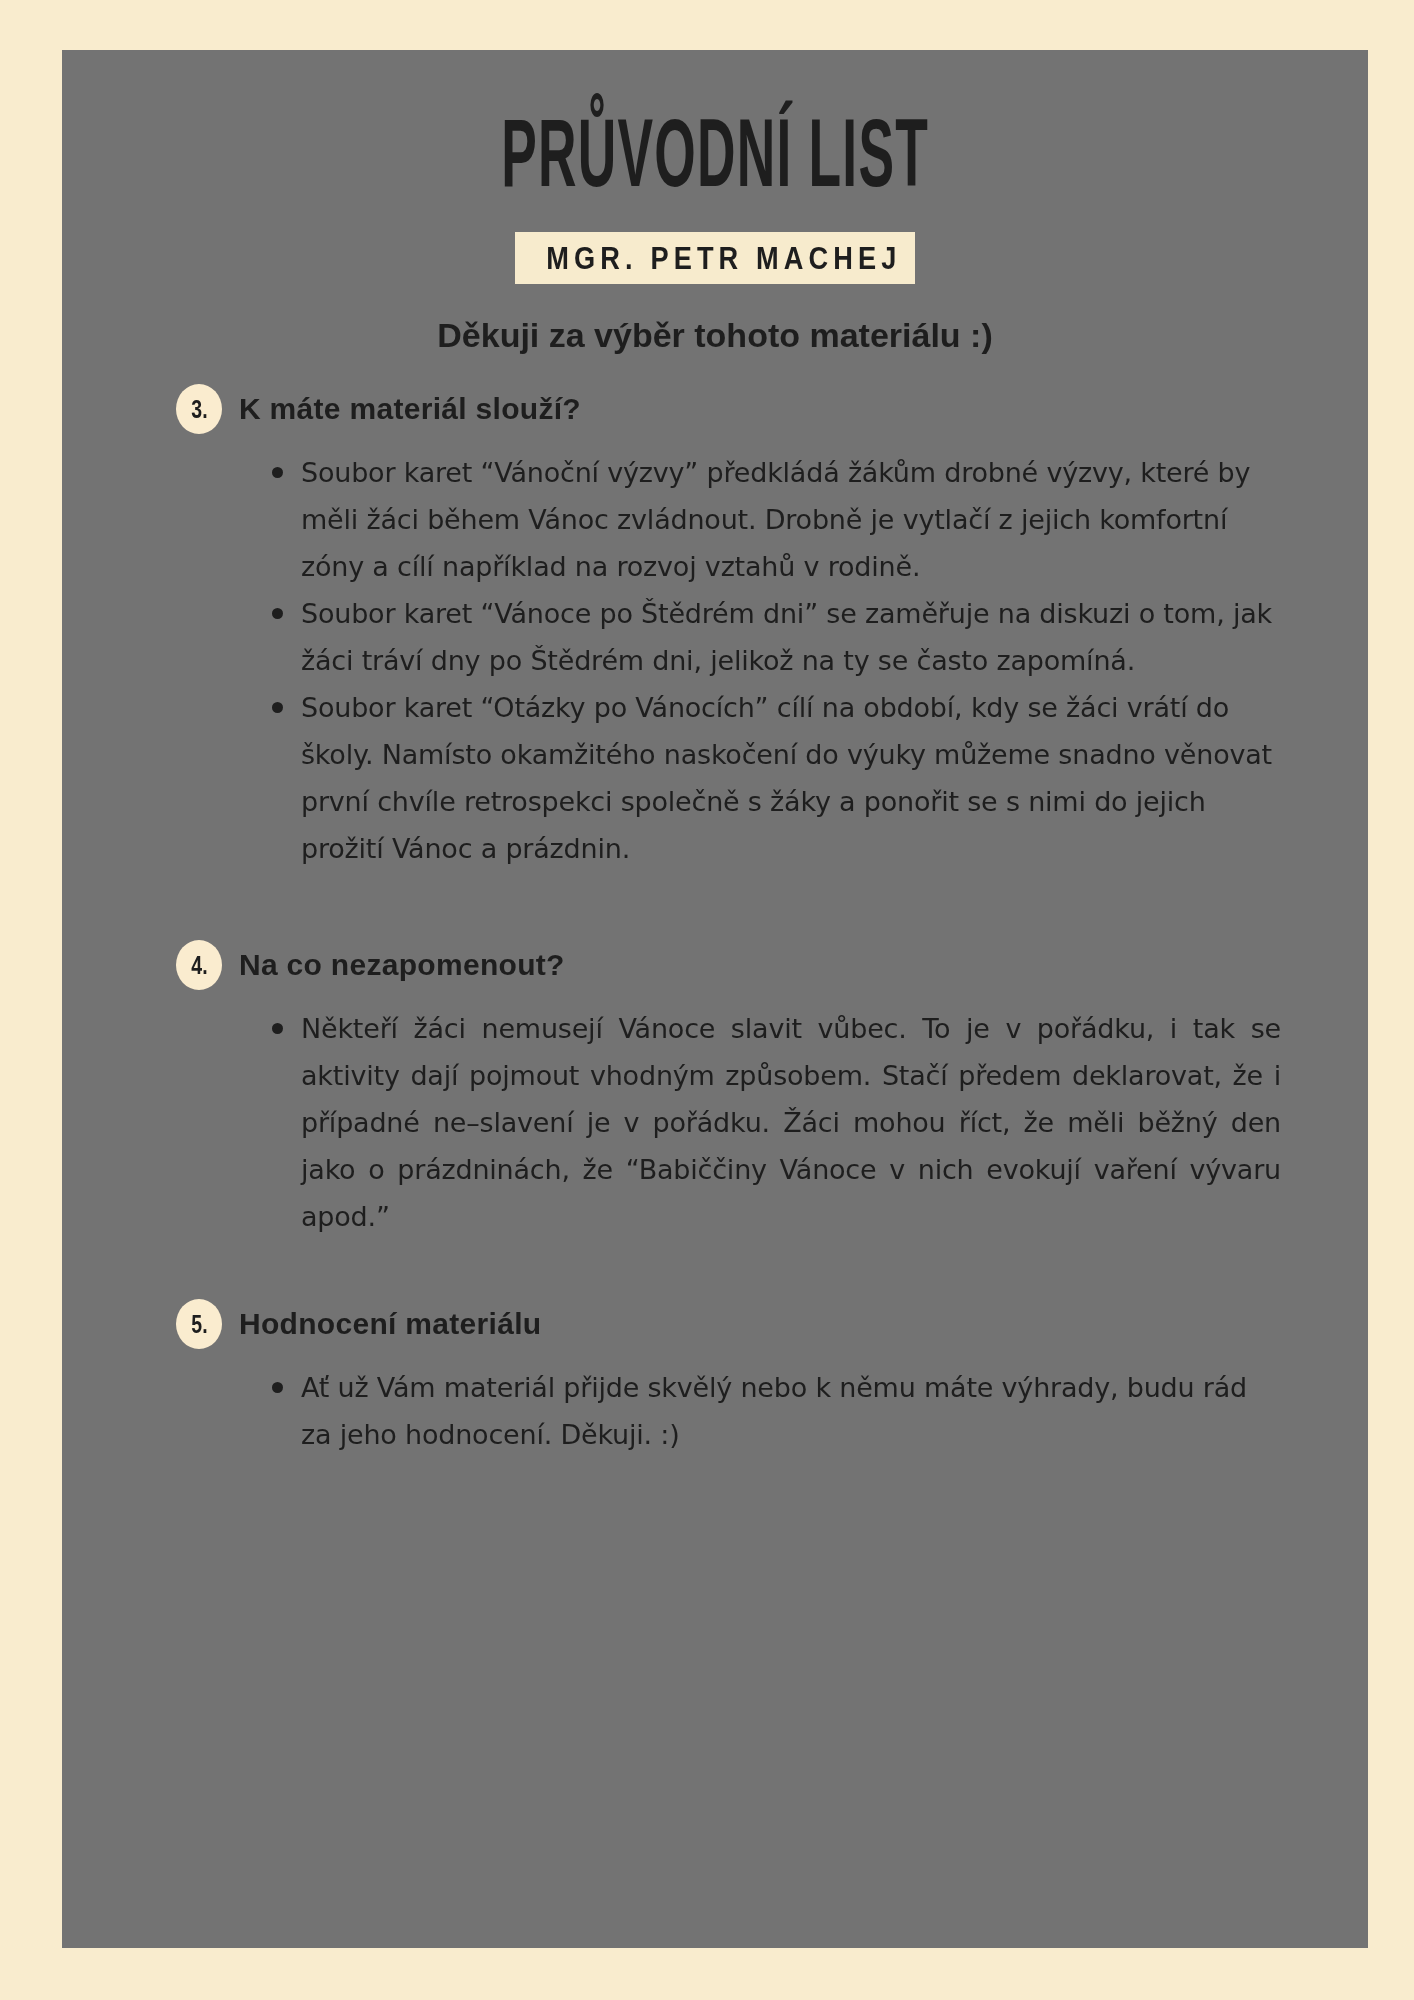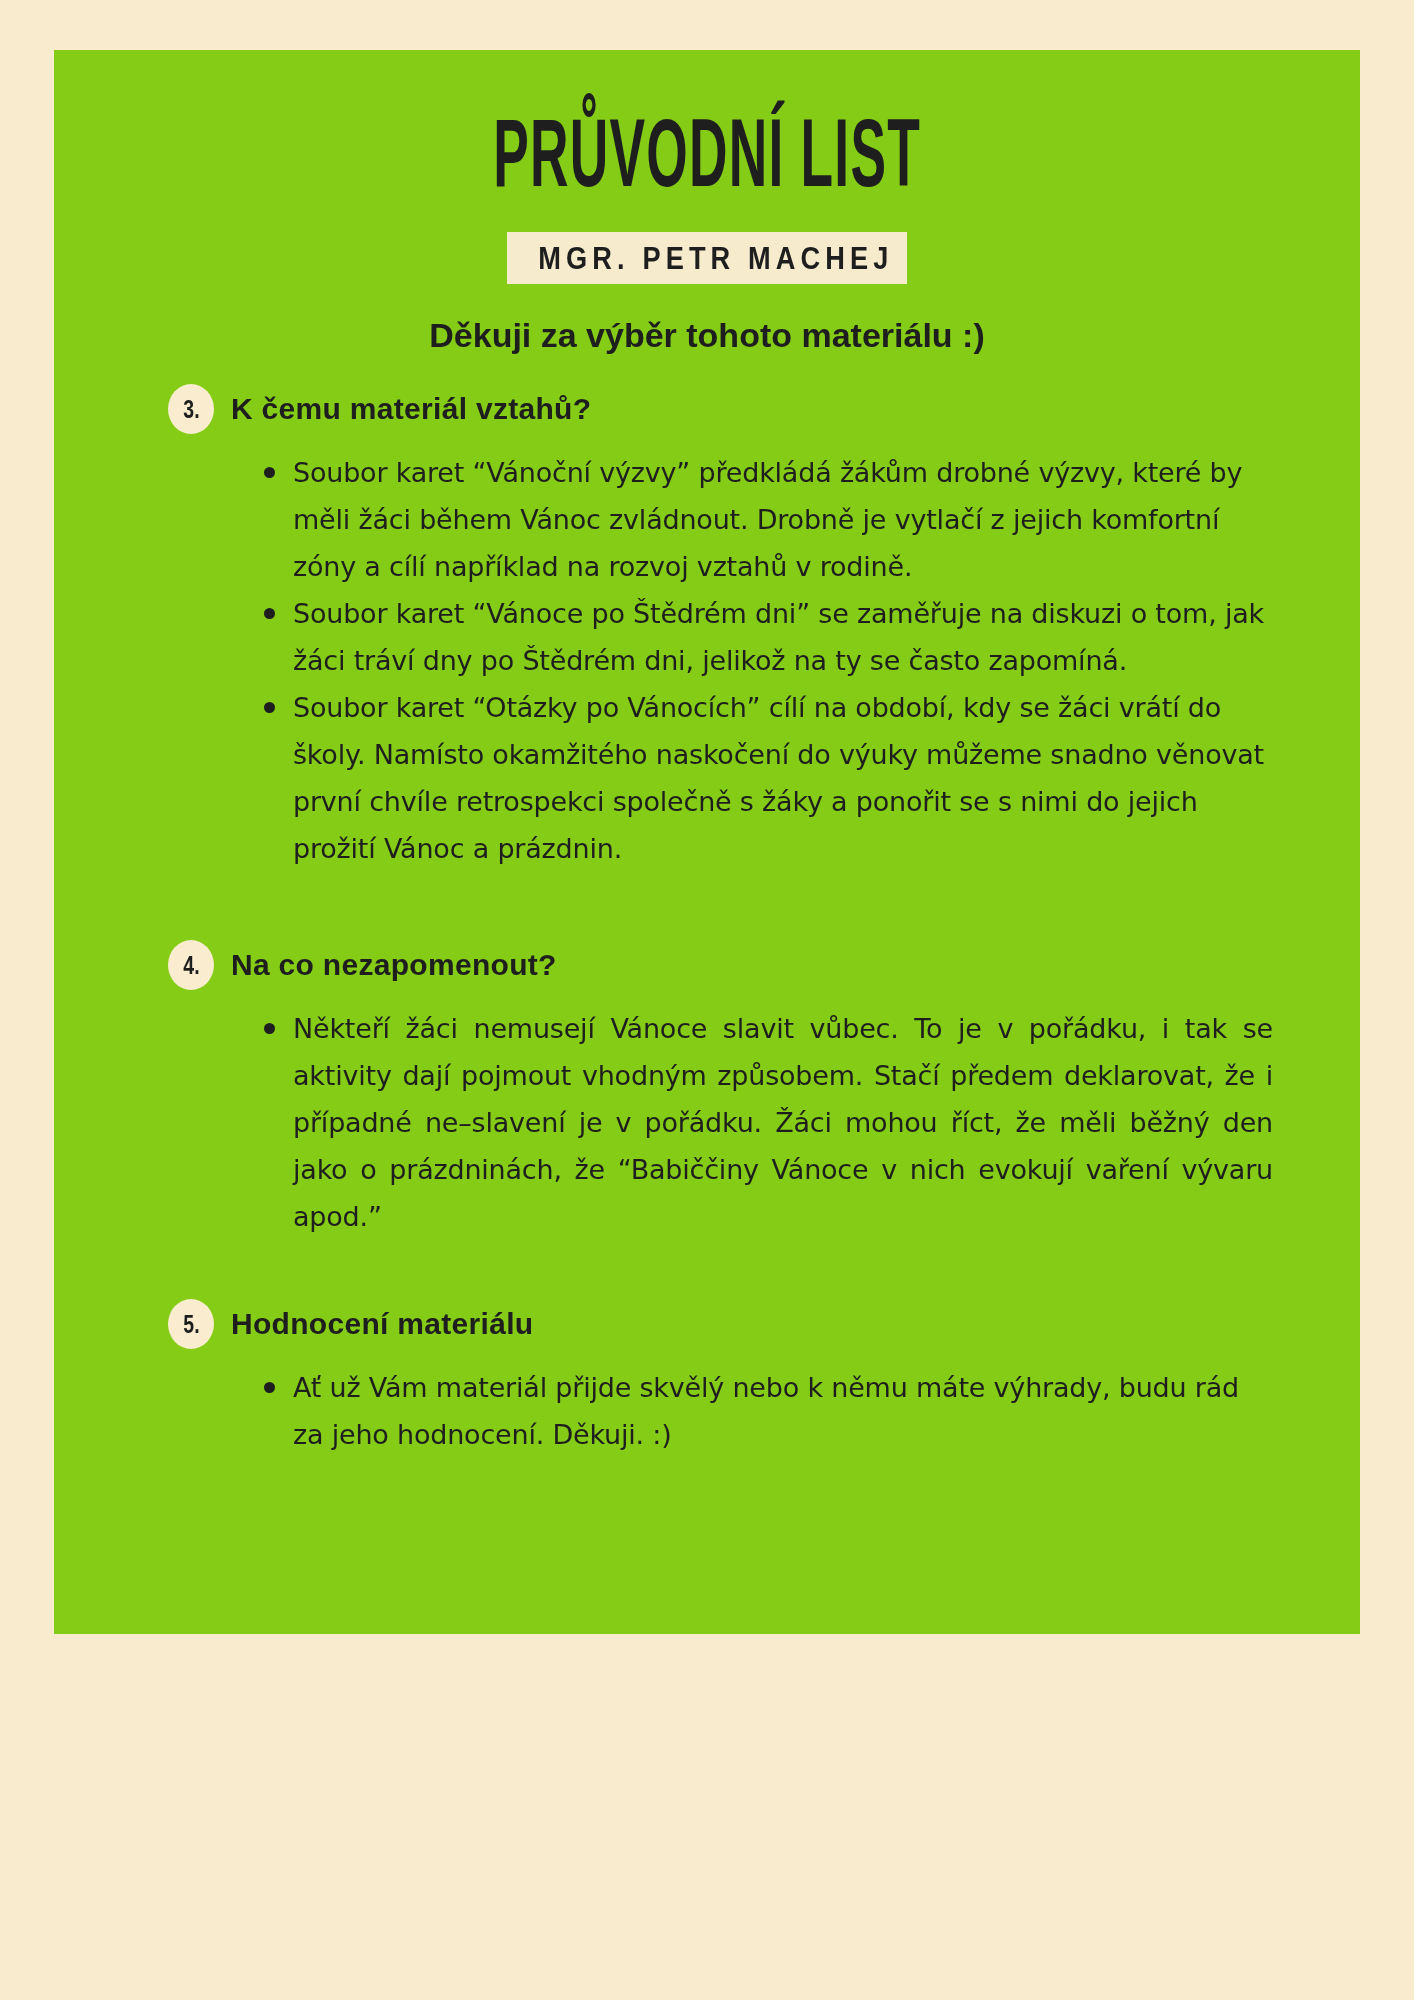--- a/index.html
+++ b/index.html
@@ -4,23 +4,23 @@
 <style>
   html,body{margin:0;padding:0;}
   body{
     width:1414px;height:2000px;
     background:var(--cream,#f9ecce);
     font-family:"Liberation Sans",sans-serif;
     color:var(--ink,#1e1e1e);
     position:relative;
   }
   .page{
-    position:absolute;left:54px;top:50px;
-    width:1306px;height:1584px;
-    background:#84cc16;
+    position:absolute;left:62px;top:50px;
+    width:1306px;height:1898px;
+    background:#737373;
     overflow:hidden;
   }
   
   .title{
     margin:0;padding-top:44px;
     text-align:center;
     line-height:116px;
     font-weight:bold;font-size:86px;
     letter-spacing:2px;
     white-space:nowrap;
@@ -109,21 +109,21 @@
   </div>
 
   <p class="thanks">Děkuji za výběr tohoto materiálu :)</p>
 
   <div class="sections" id="sections">
   <section class="section sec3">
     <div class="section-head">
       <span class="badge">
             <span class="squeeze">3.</span>
           </span>
-      <h2 class="section-heading">K čemu materiál vztahů?</h2>
+      <h2 class="section-heading">K máte materiál slouží?</h2>
     </div>
     <ul class="bullets">
           <li>Soubor karet “Vánoční výzvy” předkládá žákům drobné výzvy, které by měli žáci během Vánoc zvládnout. Drobně je vytlačí z jejich komfortní zóny a cílí například na rozvoj vztahů v rodině.</li>
           <li>Soubor karet “Vánoce po Štědrém dni” se zaměřuje na diskuzi o tom, jak žáci tráví dny po Štědrém dni, jelikož na ty se často zapomíná.</li>
           <li>Soubor karet “Otázky po Vánocích” cílí na období, kdy se žáci vrátí do školy. Namísto okamžitého naskočení do výuky můžeme snadno věnovat první chvíle retrospekci společně s žáky a ponořit se s nimi do jejich prožití Vánoc a prázdnin.</li>
         </ul>
   </section>
 
   <section class="section sec4">
     <div class="section-head">

